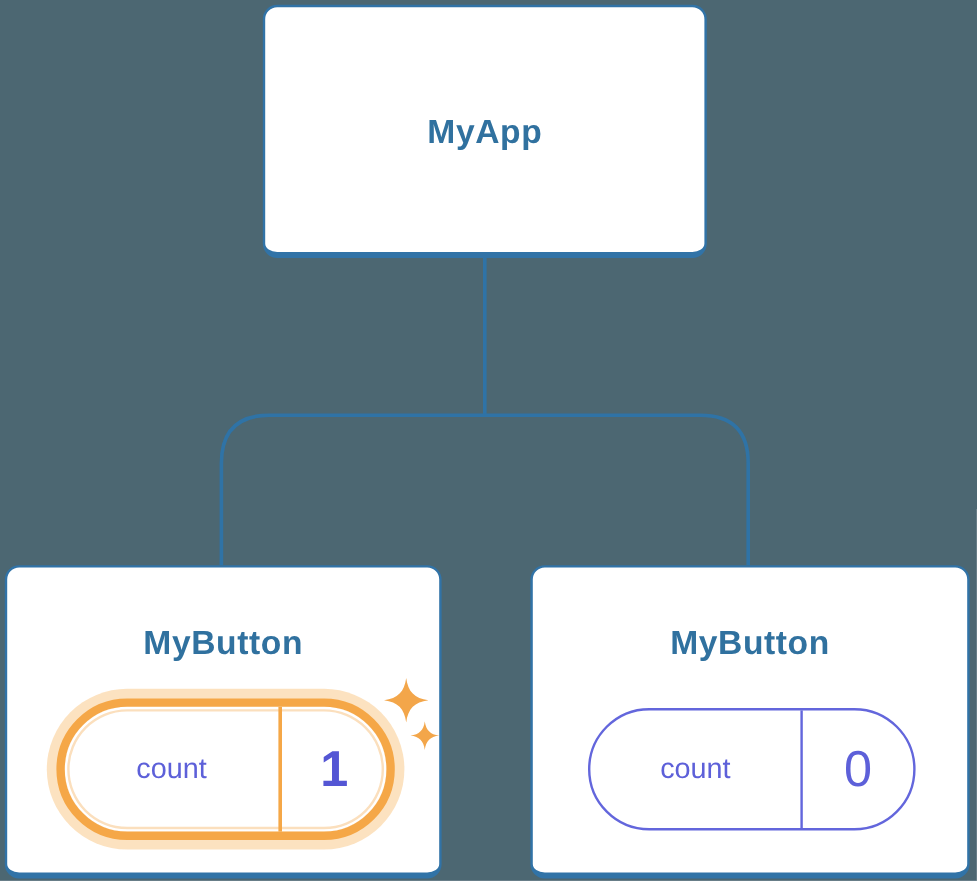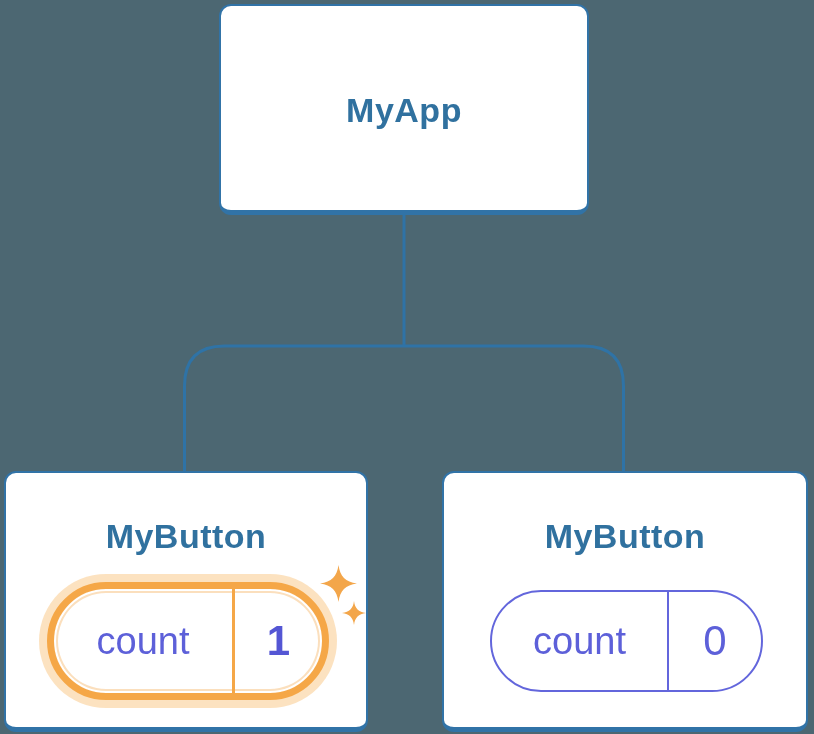--- a/index.html
+++ b/index.html
@@ -26,40 +26,40 @@
     border-radius: 12px;
     box-sizing: border-box;
   }
   .card.root  { left: 219px; top: 4px;   width: 370px; height: 211px; }
   .card.child-left  { left: 4px;   top: 471px; width: 364px; height: 261px; }
   .card.child-right { left: 442px; top: 471px; width: 366px; height: 261px; }
 
   .node-title {
     position: absolute; left: 0; right: 0;
     text-align: center;
-    font-size: 34px; font-weight: 700;
+    font-size: 28px; font-weight: 700;
     letter-spacing: 0.5px;
     color: var(--title-text, #30719F);
     line-height: 46px;
     user-select: none;
   }
   .card.root .node-title { top: 81px; }
   .card.child-left .node-title, .card.child-right .node-title { top: 40px; }
 
   .pill {
     position: absolute;
     display: flex;
     align-items: stretch;
     background: #ffffff;
     box-sizing: content-box;
     border-radius: 999px;
   }
   .pill .cell {
     display: flex; align-items: center; justify-content: center;
-    font-size: 38px;
+    font-size: 24px;
     color: var(--state-text, #5D60D9);
   }
   .pill .cell.val { font-size: 42px; flex: 1; }
   .pill .cell.val.bold { font-weight: 700; color: #5456D4; }
 
   
   .pill.normal {
     left: 46px; top: 117px;
     width: 269px; height: 98px;
     border: 2px solid var(--state-border, #6366DC);

